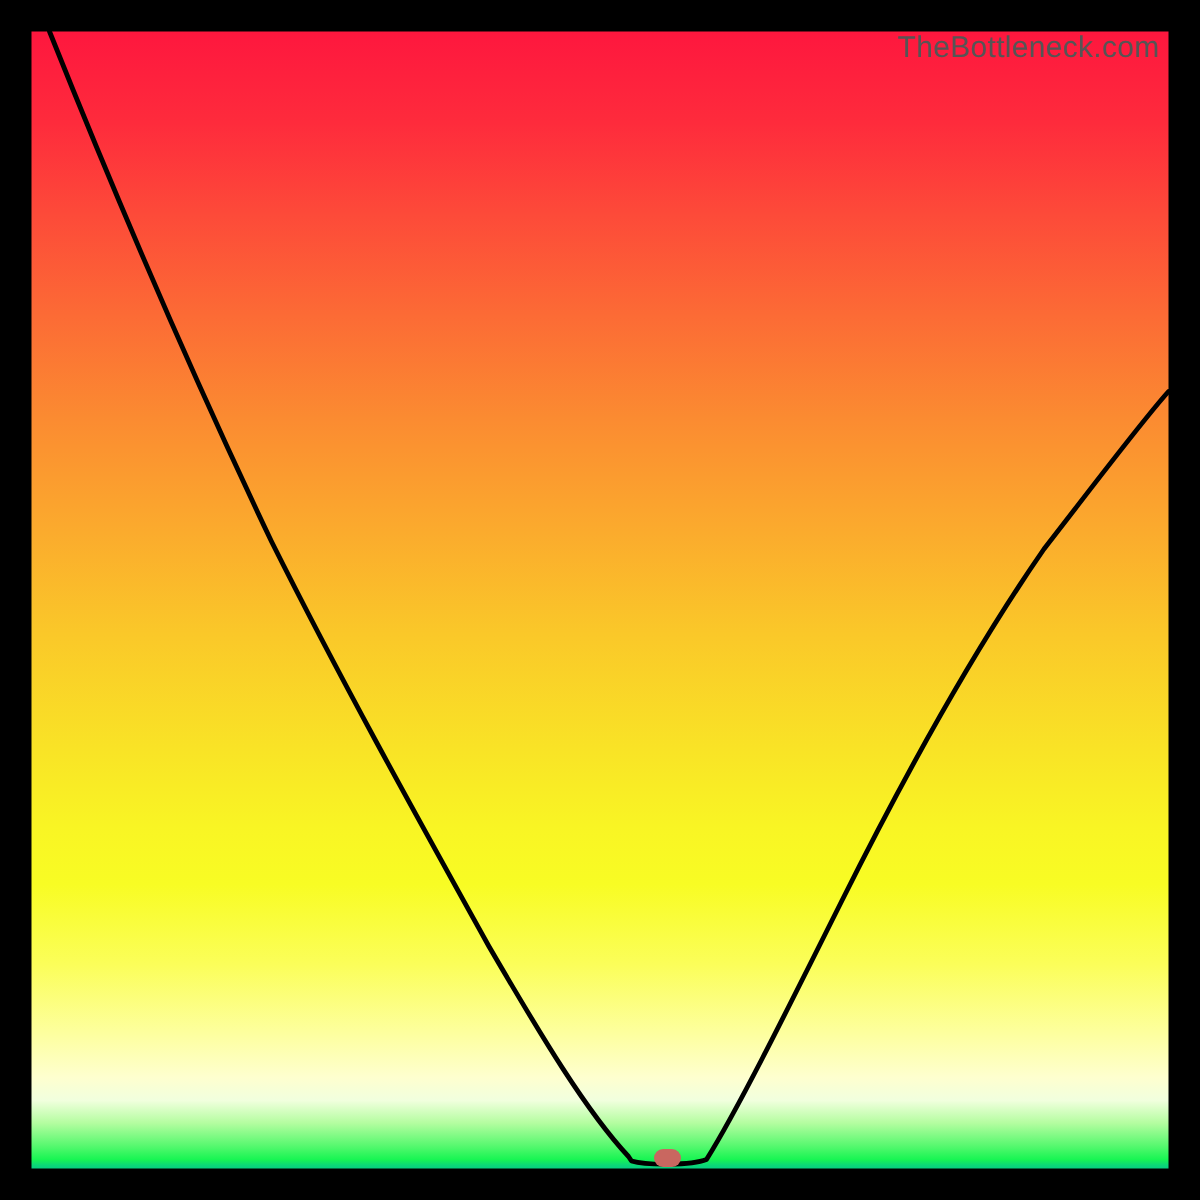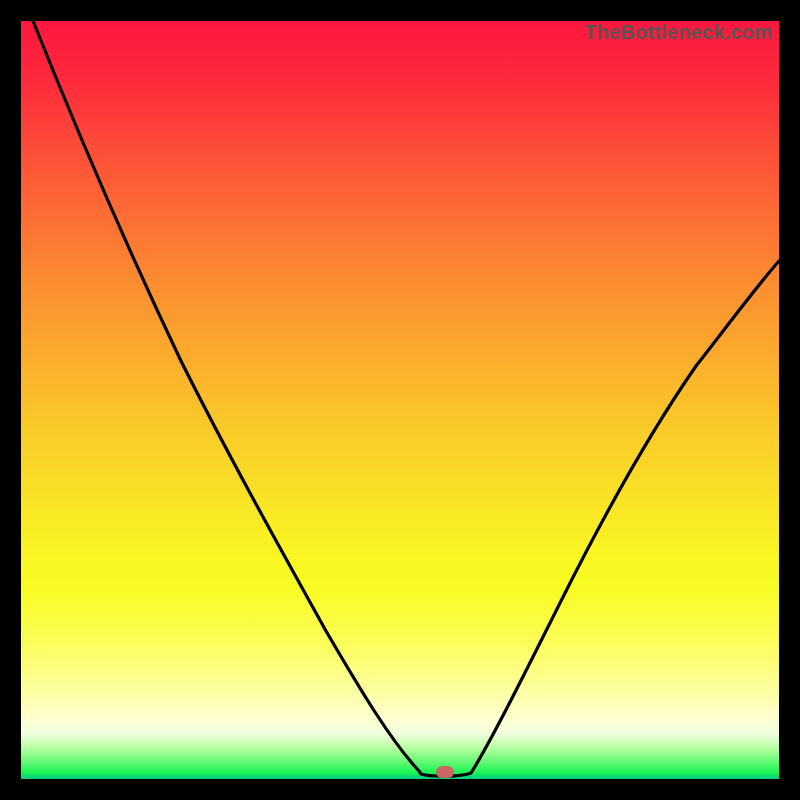--- a/index.html
+++ b/index.html
@@ -38,21 +38,21 @@
       #0bd877 99.7%,
       #07cf81 100%
     );
   }
   .watermark {
     position: absolute;
     top: 0px;
     right: 6px;
     color: #555555;
     font-size: 20px;
-    font-weight: 700;
+    font-weight: 400;
     letter-spacing: 0.2px;
     user-select: none;
   }
   svg.curve {
     position: absolute;
     left: 0;
     top: 0;
     width: 758px;
     height: 758px;
     overflow: visible;

